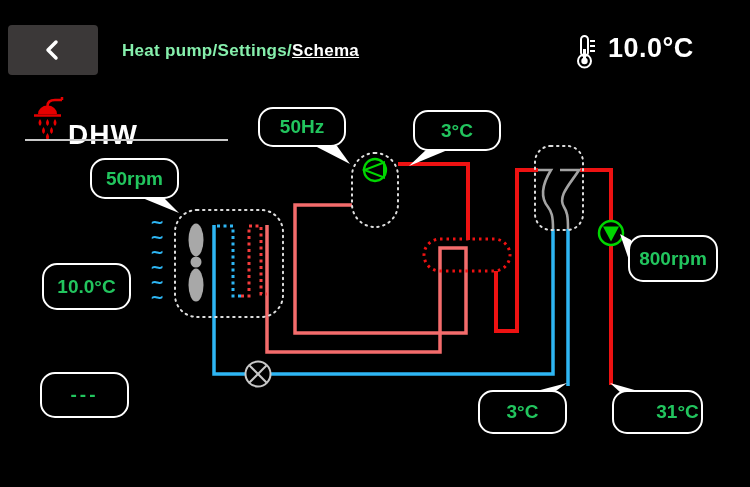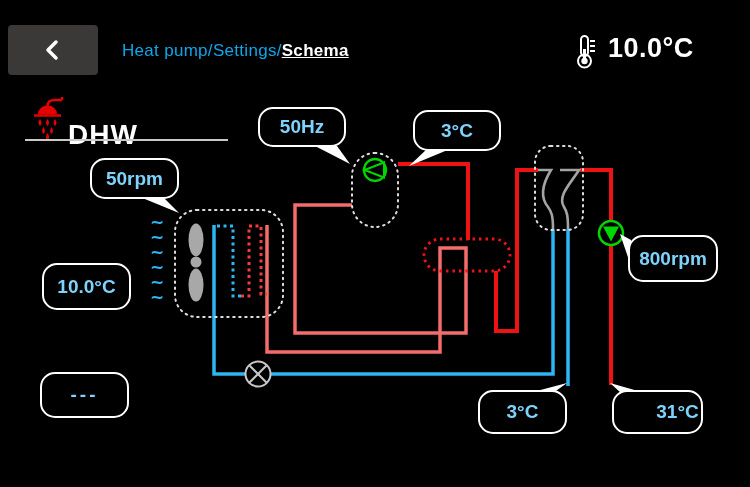--- a/index.html
+++ b/index.html
@@ -6,35 +6,35 @@
   #screen{
     position:relative;width:750px;height:487px;background:#000;overflow:hidden;
     font-family:"Liberation Sans",sans-serif;color:#fff;
   }
   
   .back-btn{
     position:absolute;left:8px;top:25px;width:90px;height:50px;background:#3b3838;
     border-radius:4px;display:flex;align-items:center;justify-content:center;cursor:pointer;
   }
   .breadcrumb{position:absolute;left:122px;top:41px;font-size:17px;letter-spacing:.3px;white-space:nowrap;}
-  .breadcrumb .prefix{color:#0ea5e9;font-weight:400;text-align:center;}
+  .breadcrumb .prefix{color:#86efac;font-weight:700;text-align:center;}
   .breadcrumb .current{color:#ffffff;font-weight:700;text-decoration:underline;}
   .thermo{position:absolute;left:573px;top:34px;}
   .out-temp{position:absolute;left:608px;top:33px;width:100px;font-size:27px;font-weight:700;letter-spacing:.5px;}
   
   .dhw-icon{position:absolute;left:28px;top:97px;}
   .dhw-title{position:absolute;left:68px;top:100px;font-size:28px;font-weight:700;letter-spacing:1px;margin-top:19px;}
   .dhw-underline{position:absolute;left:25px;top:139px;width:203px;height:2px;background:#c9c9c9;}
   
   .schema-svg{position:absolute;left:0;top:0;}
   
   .bubble{
     position:absolute;box-sizing:border-box;background:#000;border:2.5px solid #fff;
     border-radius:15px;display:flex;align-items:center;justify-content:center;
-    font-size:19px;font-weight:700;color:#7dd3fc;white-space:nowrap;
+    font-size:19px;font-weight:700;color:#22c55e;white-space:nowrap;
   }
   .b-50hz  {left:258px;top:107px;width:88px;height:40px;}
   .b-3top  {left:413px;top:110px;width:88px;height:41px;}
   .b-50rpm {left:90px; top:158px;width:89px;height:41px;}
   .b-10c   {left:42px; top:263px;width:89px;height:47px;}
   .b-dash  {left:40px; top:372px;width:89px;height:46px;letter-spacing:3px;}
   .b-3bot  {left:478px;top:390px;width:89px;height:44px;}
   .b-31c   {left:612px;top:390px;width:91px;height:44px;padding-left:40px;}
   .b-800   {left:628px;top:235px;width:90px;height:47px;text-align:center;}
 </style>

